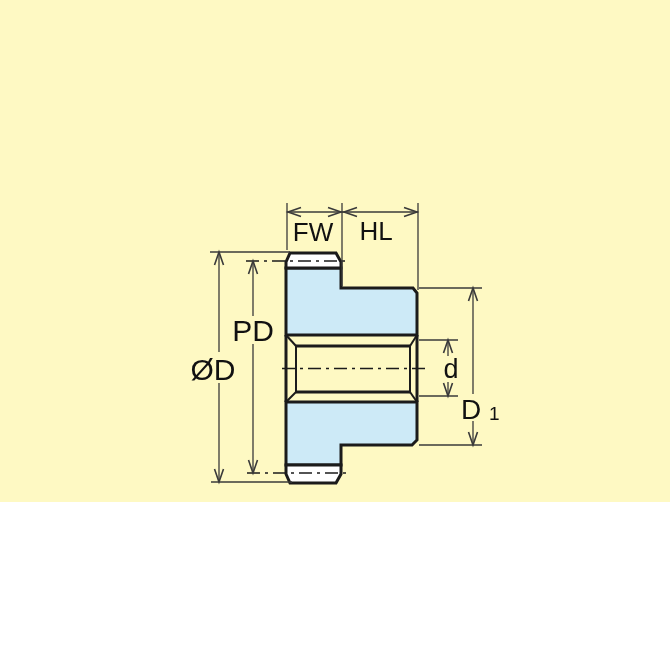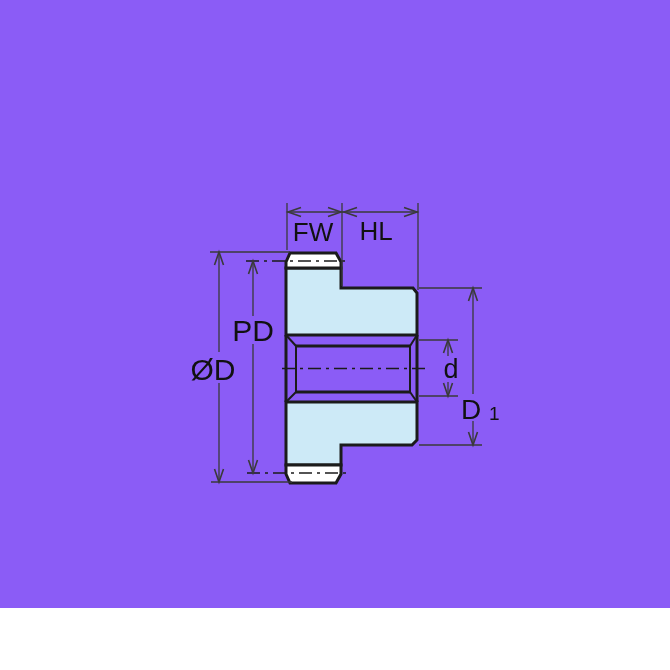--- a/index.html
+++ b/index.html
@@ -3,22 +3,22 @@
 <meta charset="utf-8">
 <style>
   html, body {
     margin: 0;
     padding: 0;
     background: #ffffff;
   }
   #canvas {
     position: relative;
     width: 670px;
-    height: 608px;
-    background: #8b5cf6;
+    height: 502px;
+    background: #fef9c3;
     overflow: hidden;
     font-family: "Liberation Sans", sans-serif;
   }
   svg text {
     fill: #111111;
     font-family: "Liberation Sans", sans-serif;
   }
   .dim-label { font-size: 26px; }
   .dim-label-lg { font-size: 30px; }
   .dim-label-md { font-size: 27px; }

